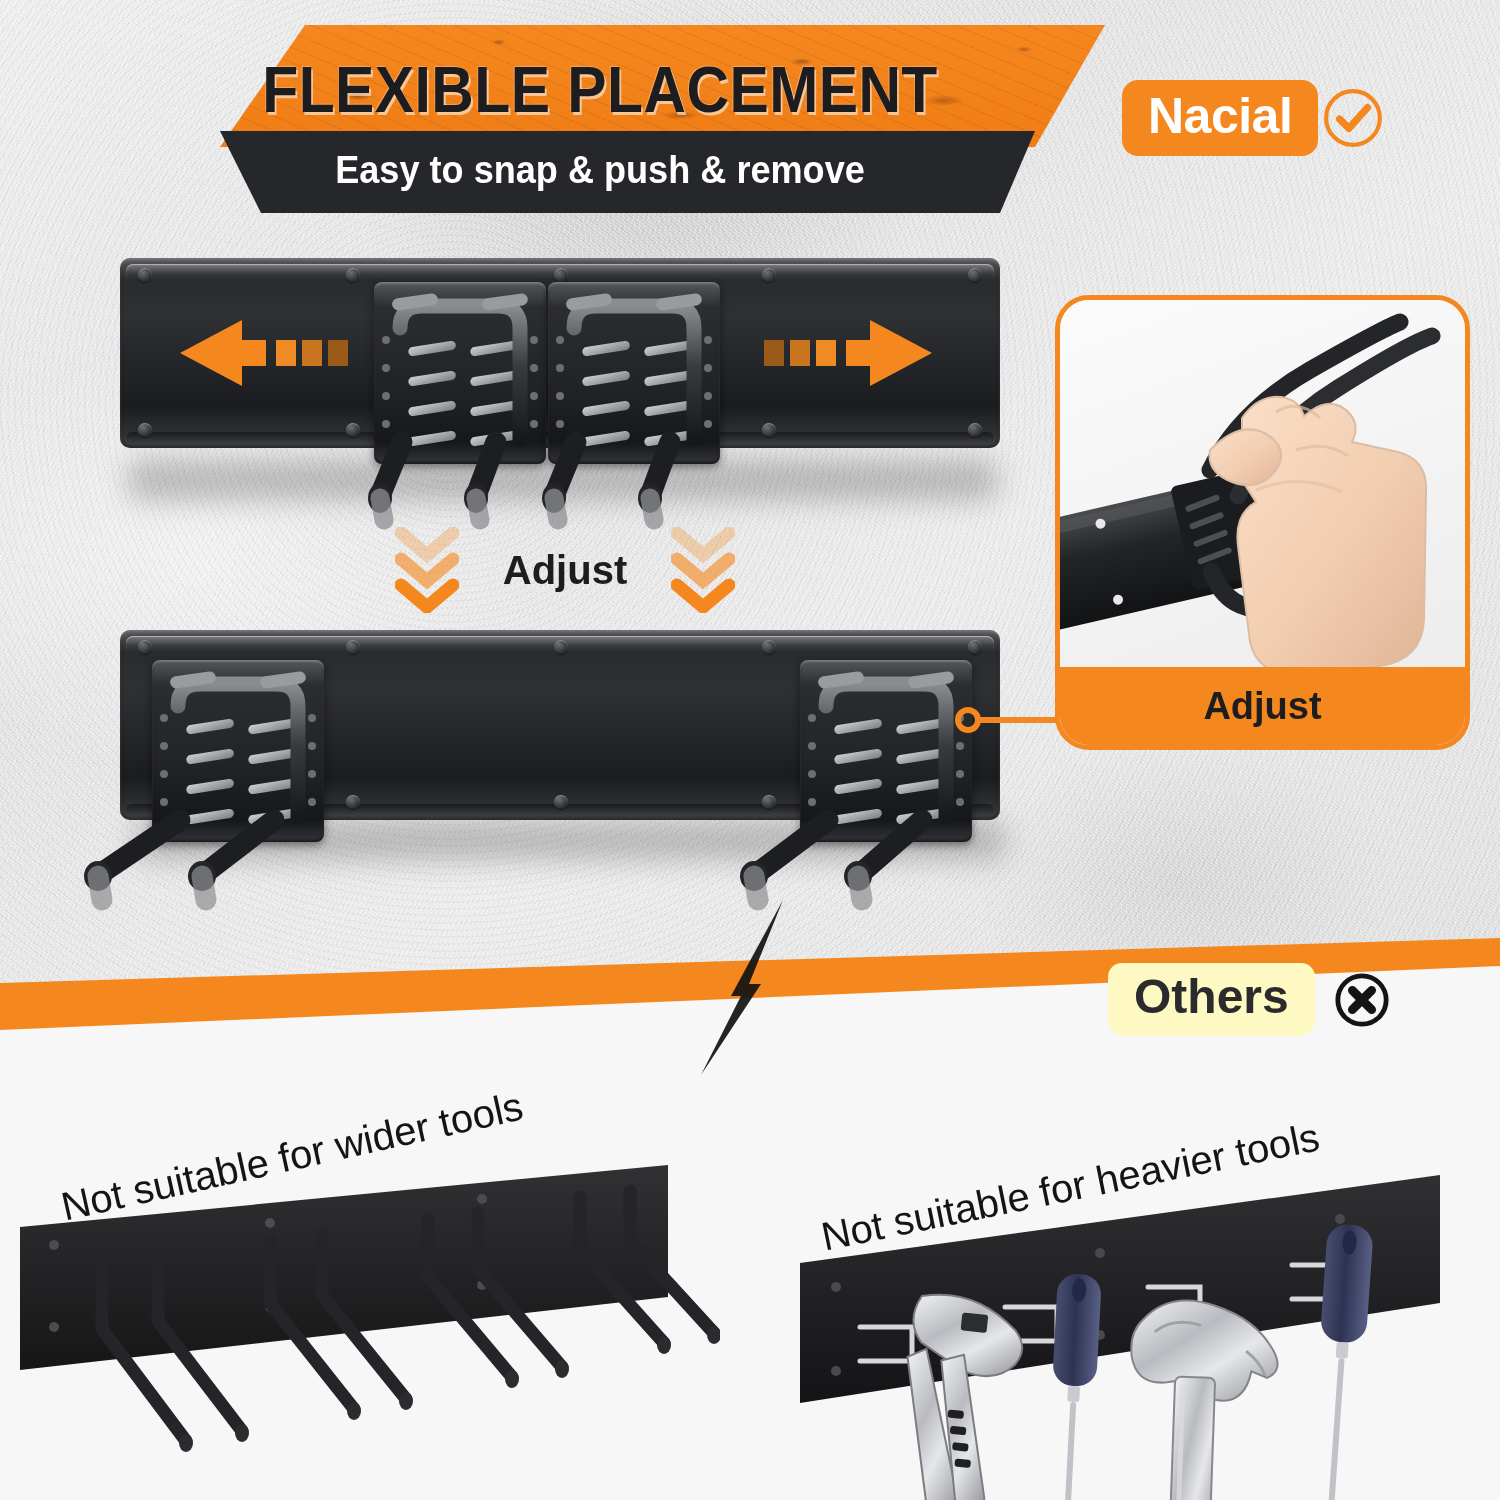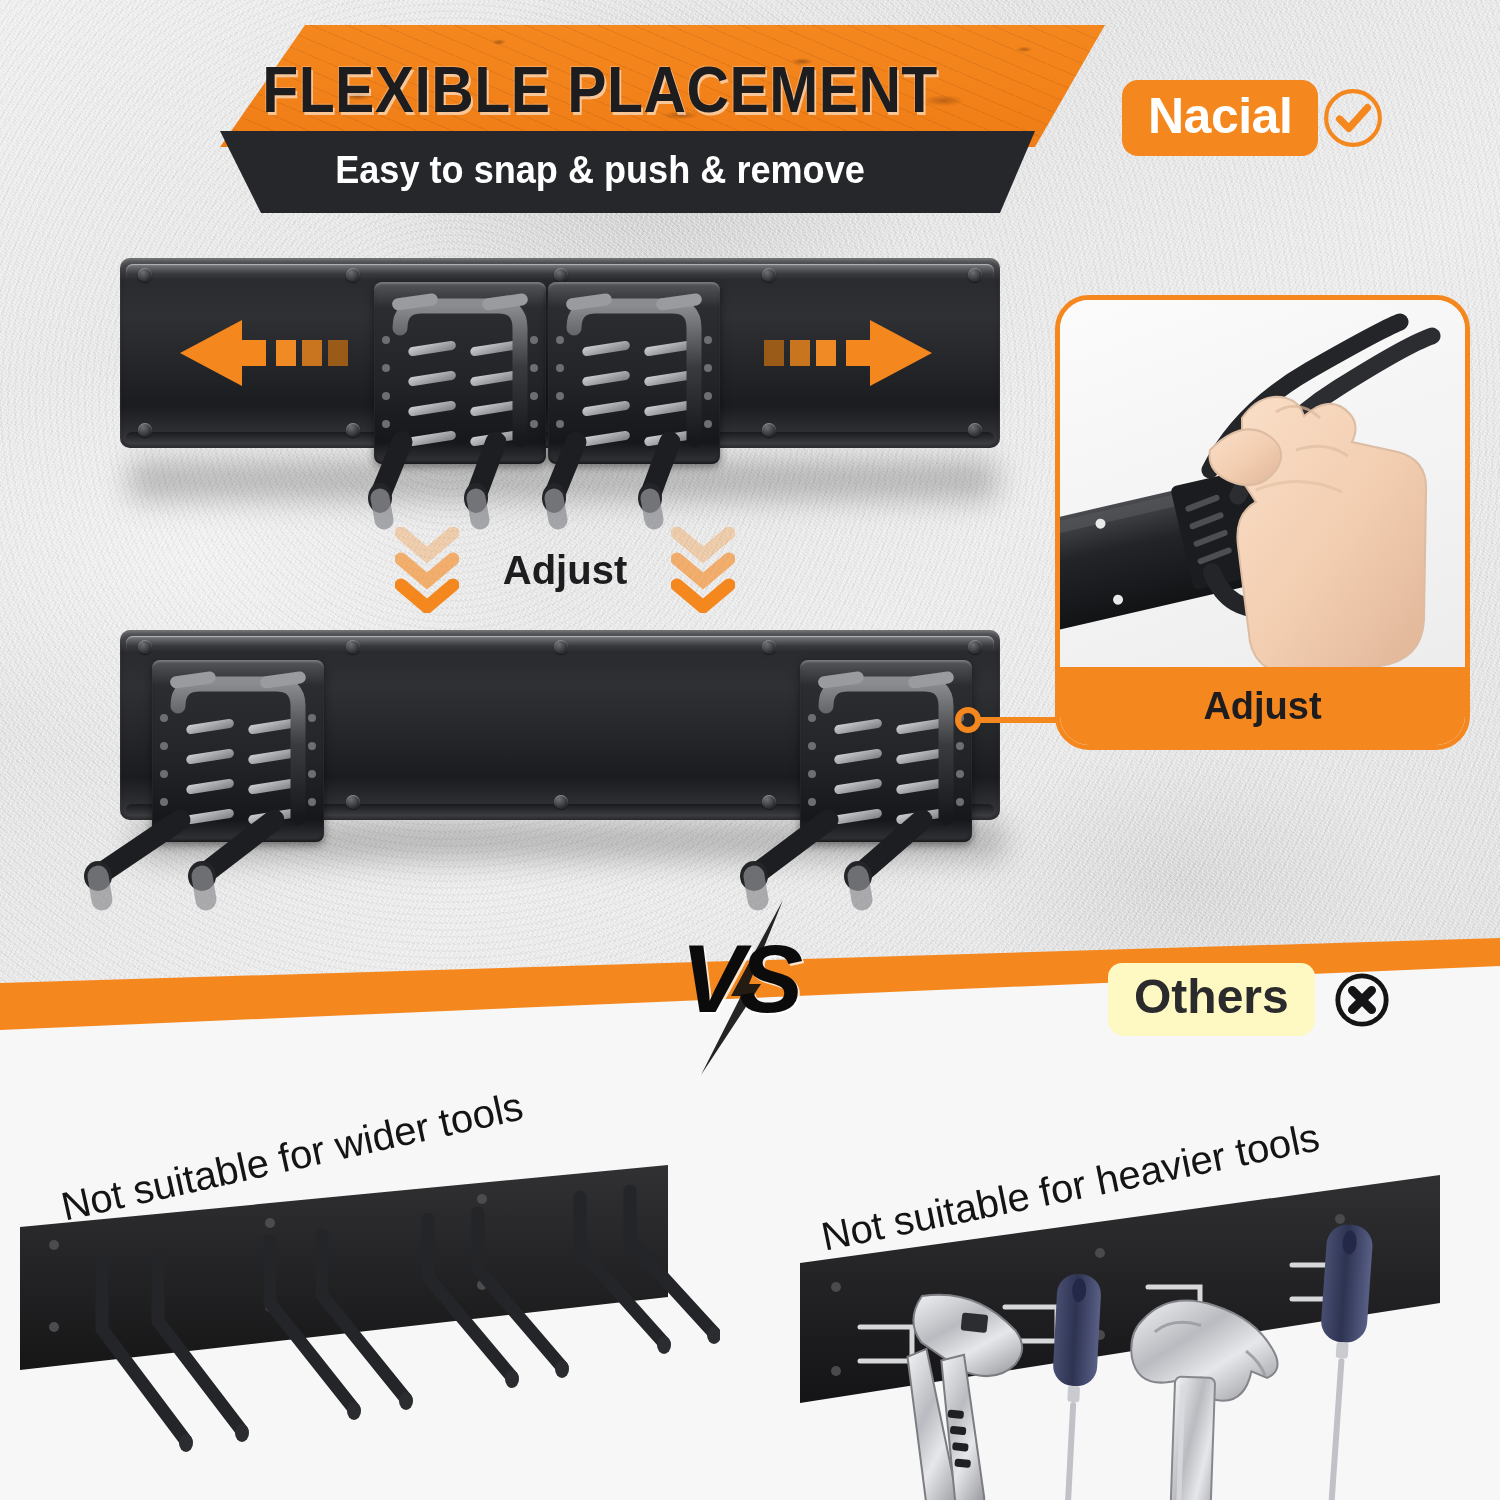--- a/index.html
+++ b/index.html
@@ -572,21 +572,20 @@
   </g>
 </svg>
 
 <div class="nosuit" id="nosuit-wider">Not suitable for wider tools</div>
 <div class="nosuit" id="nosuit-heavier">Not suitable for heavier tools</div>
 
 <div id="vs">
   <svg width="170" height="175" viewBox="0 0 170 175">
     <path d="M108 0 L56 96 L66 96 L26 175 L86 84 L74 84 Z" fill="#111" opacity=".92"></path>
   </svg>
-  <div class="vs-text">VS</div>
 </div>
 
 <div id="others">
   <div class="others-pill">Others</div>
   <svg class="x-circle" viewBox="0 0 60 60">
     <circle cx="30" cy="30" r="25" fill="none" stroke="#141416" stroke-width="5"></circle>
     <path d="M20 20 L40 40 M40 20 L20 40" stroke="#141416" stroke-width="9" stroke-linecap="round"></path>
   </svg>
 </div>
 

